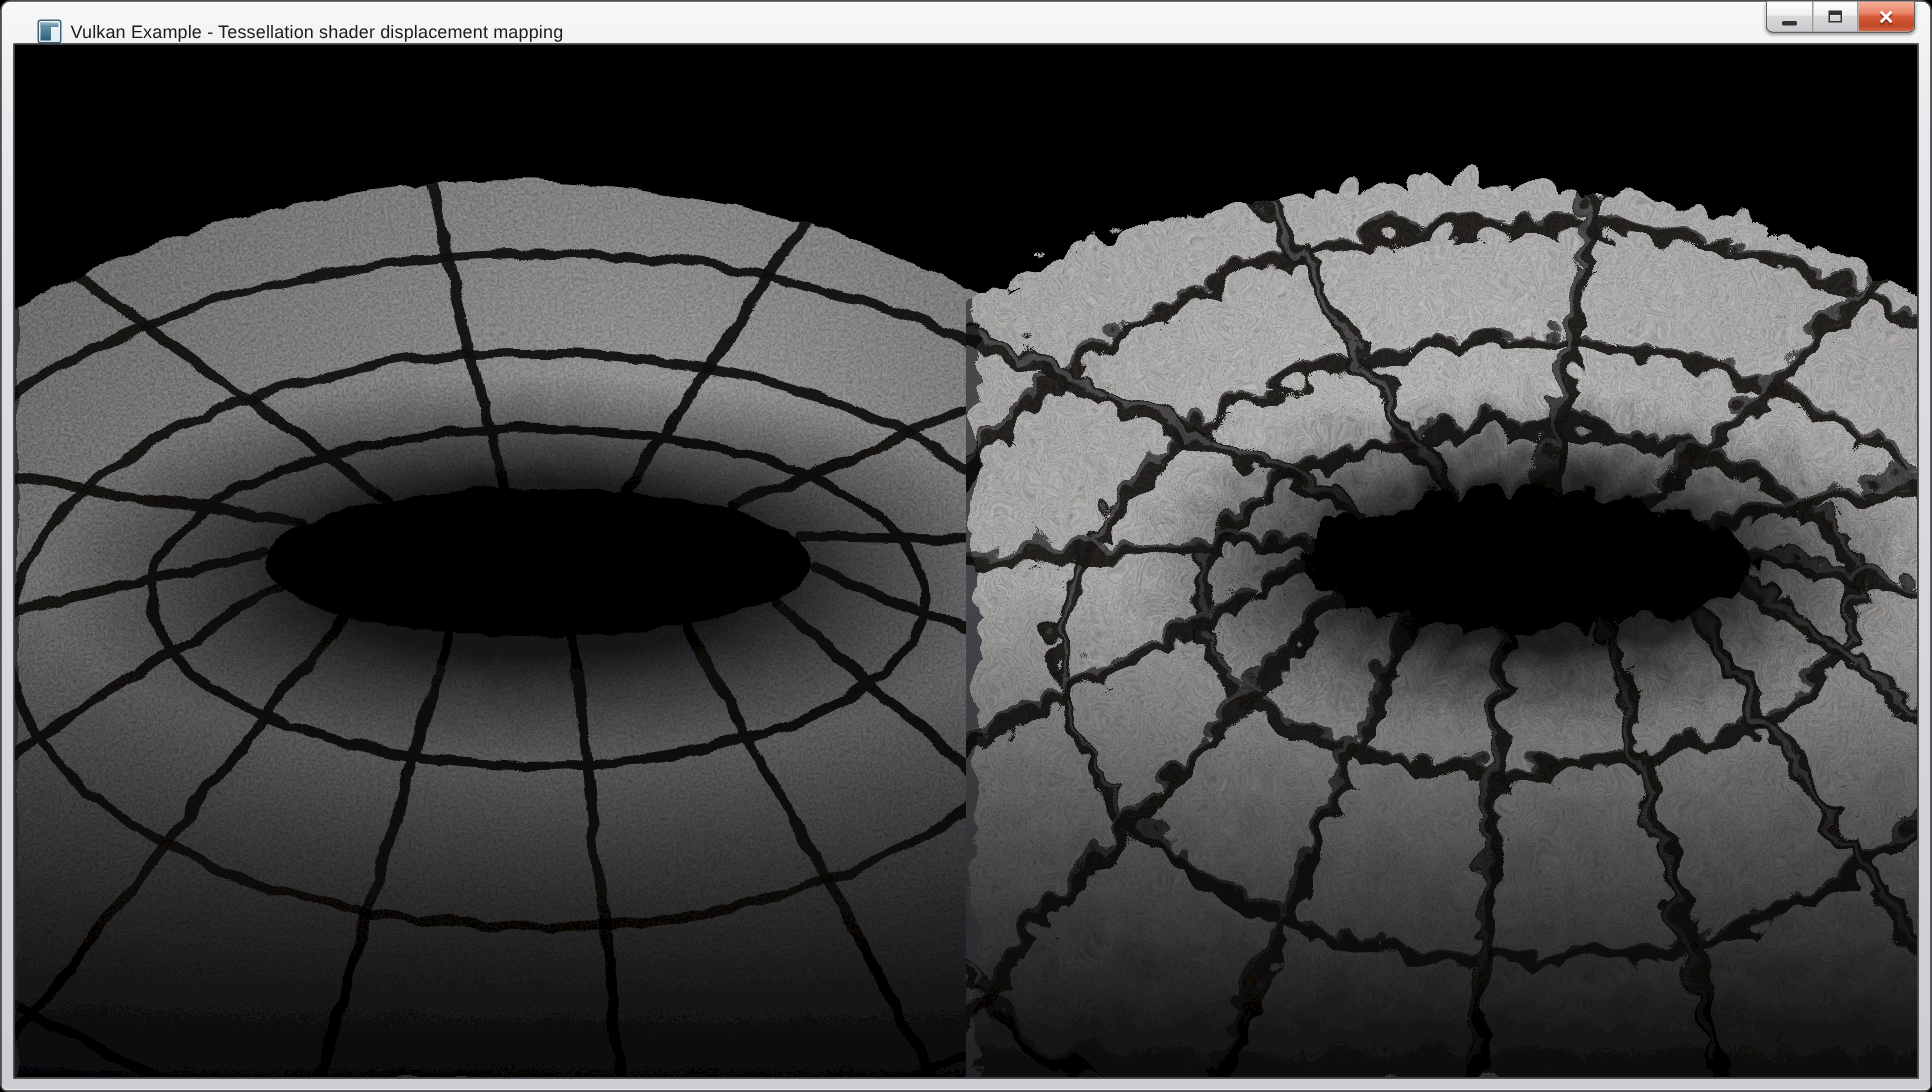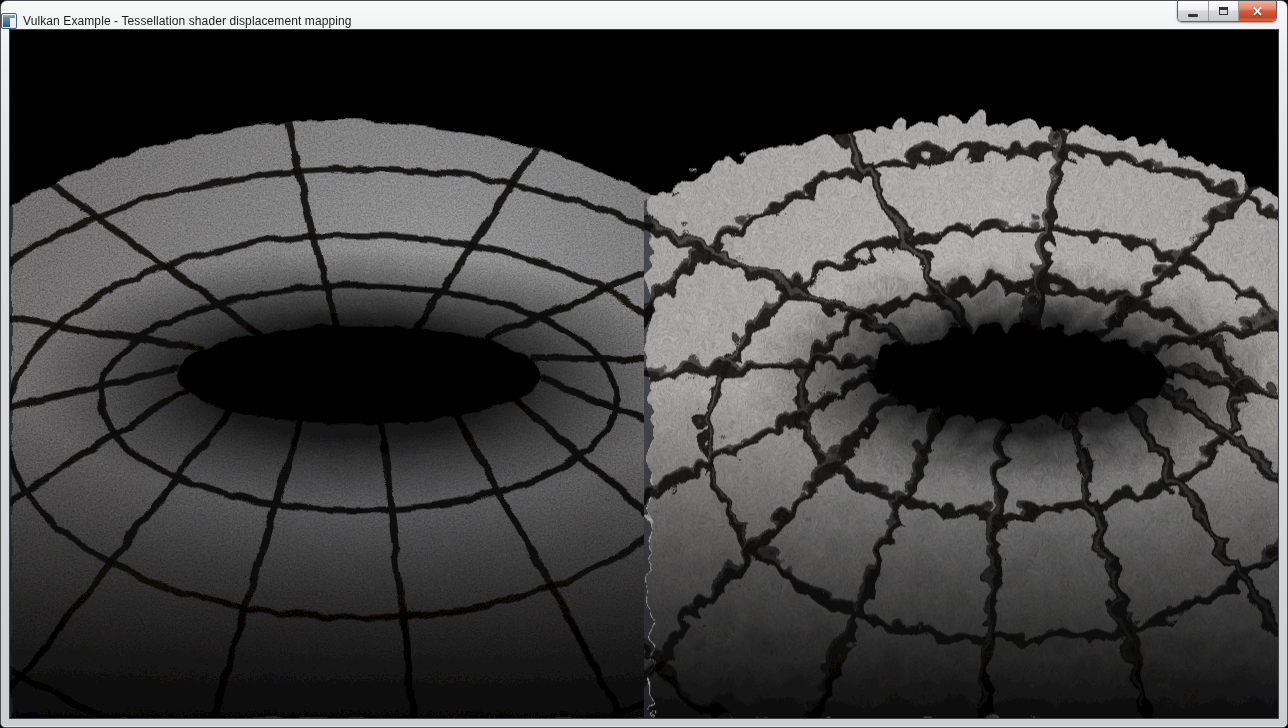--- a/index.html
+++ b/index.html
@@ -2,21 +2,21 @@
 <html><head>
 <meta charset="utf-8">
 <style>
   html,body{margin:0;padding:0;width:1288px;height:728px;background:#000;overflow:hidden;
     font-family:"Liberation Sans", sans-serif;}
   .window{position:absolute;inset:0;box-sizing:border-box;
     background:linear-gradient(180deg,#f7f8f8 0%,#e9eaeb 10%,#dcdddf 30%,#cdced1 100%);
     border:1px solid #4e4f52;border-radius:7px 7px 5px 5px;
     box-shadow:inset 0 1px 0 rgba(255,255,255,.85), inset 0 -1px 0 rgba(255,255,255,.5);}
   .titlebar{position:absolute;left:0;top:0;right:0;height:40px;display:flex;align-items:center;
-    padding-left:0;box-sizing:border-box;}
+    padding-left:24px;box-sizing:border-box;}
   .app-icon{width:16px;height:16px;margin-right:6px;position:relative;flex:0 0 auto;
     border:1px solid #44617a;border-radius:2px;box-sizing:border-box;
     background:linear-gradient(180deg,#f2f7fa 0%,#dfeaf1 100%);}
   .app-icon .pane-left{position:absolute;left:1px;top:1px;width:7px;height:12px;
     background:linear-gradient(180deg,#6fa3b5 0%,#2e5d77 100%);}
   .app-icon .pane-top{position:absolute;left:1px;top:1px;right:1px;height:3px;
     background:linear-gradient(180deg,#9db7c6,#5d87a0);}
   .title{font-size:12px;color:#1a1a1a;white-space:nowrap;letter-spacing:.1px;}
   .controls{position:absolute;top:0;right:10px;height:20px;display:flex;
     border:1px solid #5f605e;border-top:none;border-radius:0 0 5px 5px;overflow:hidden;

